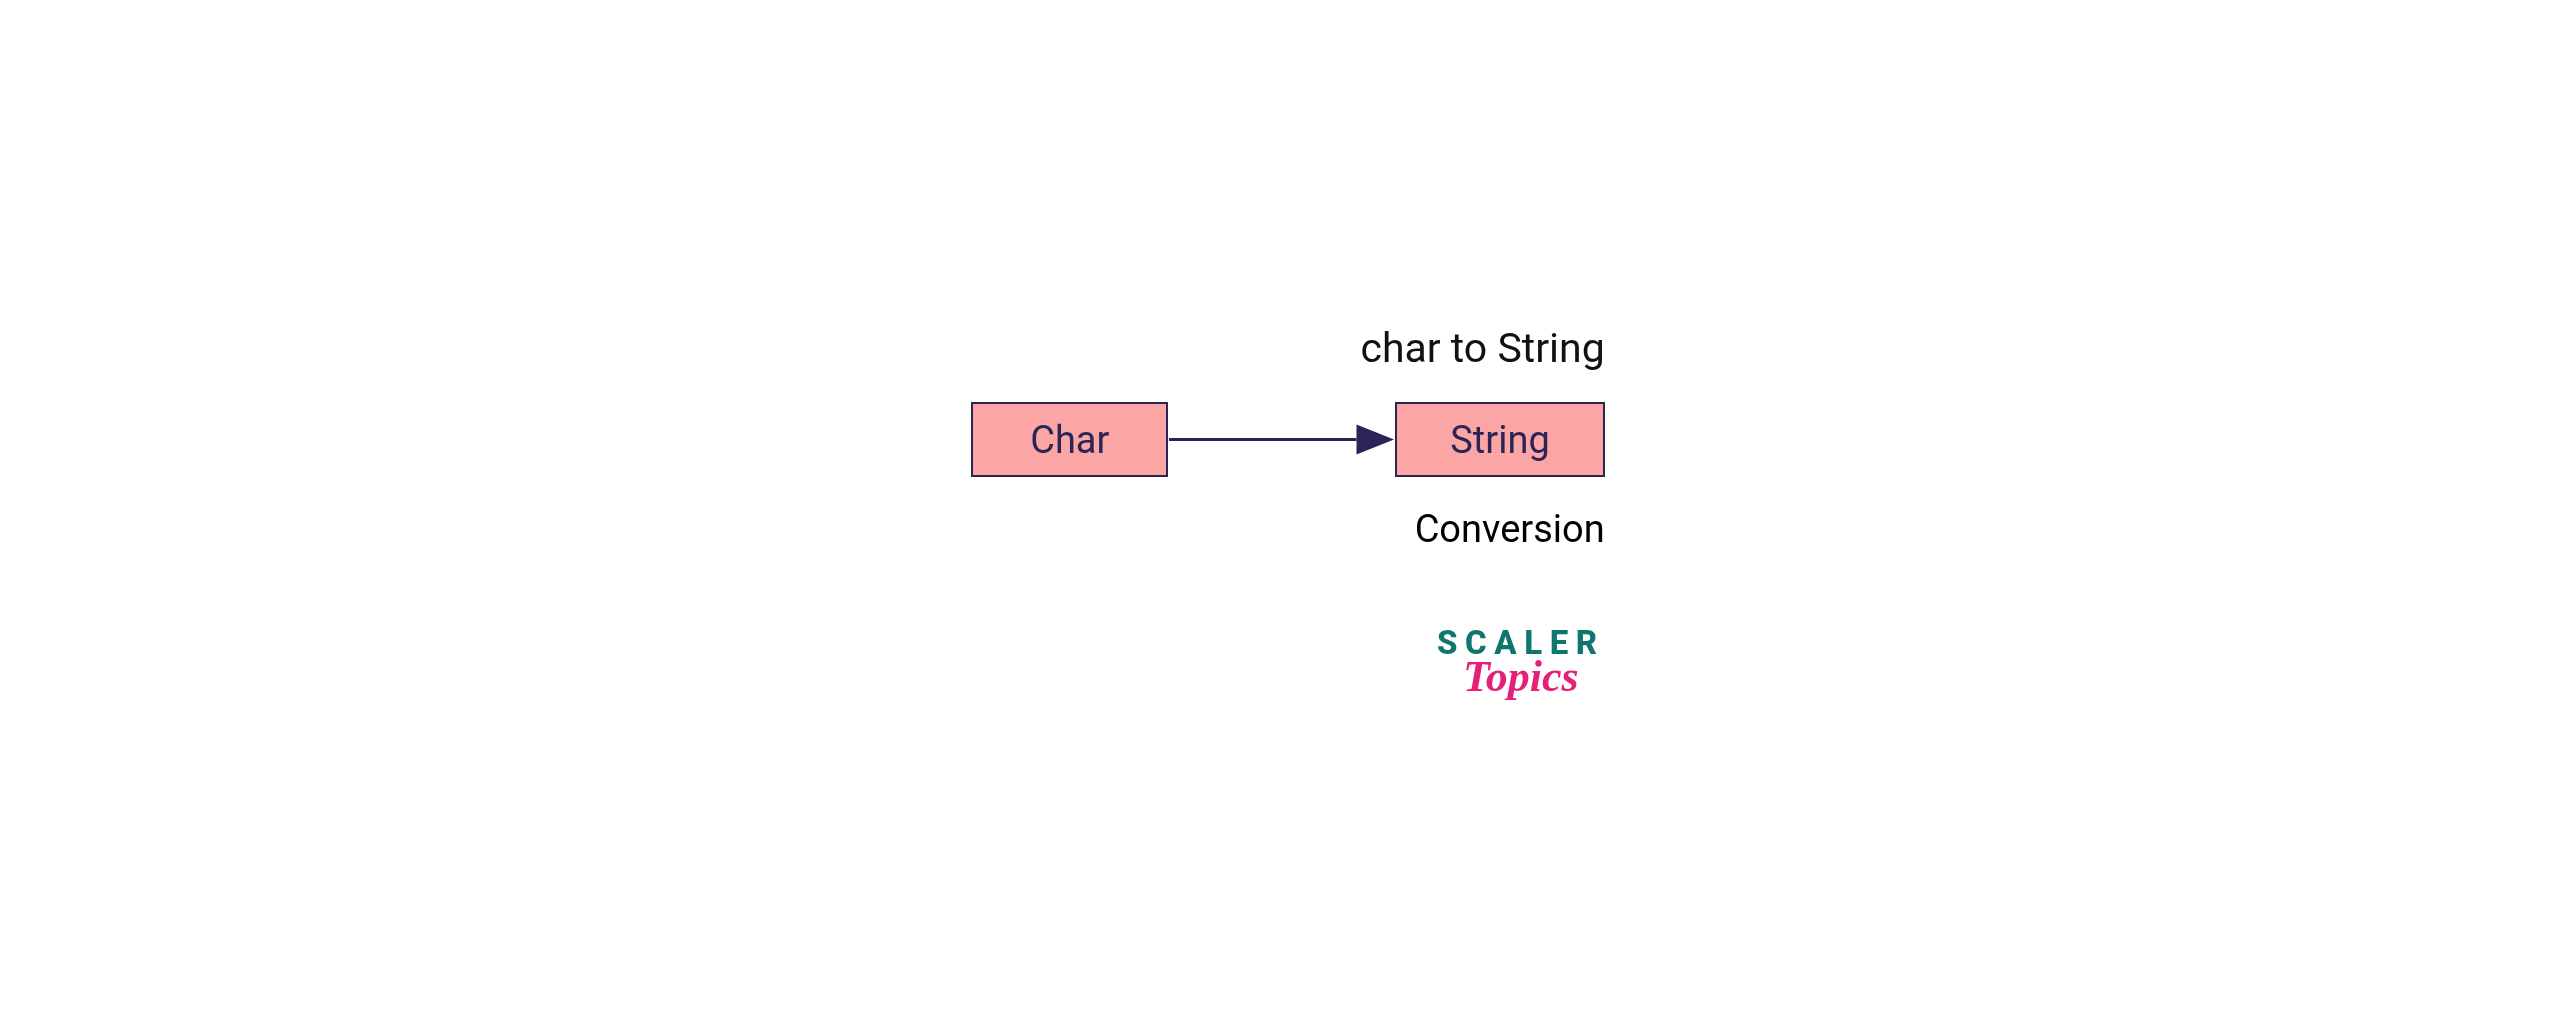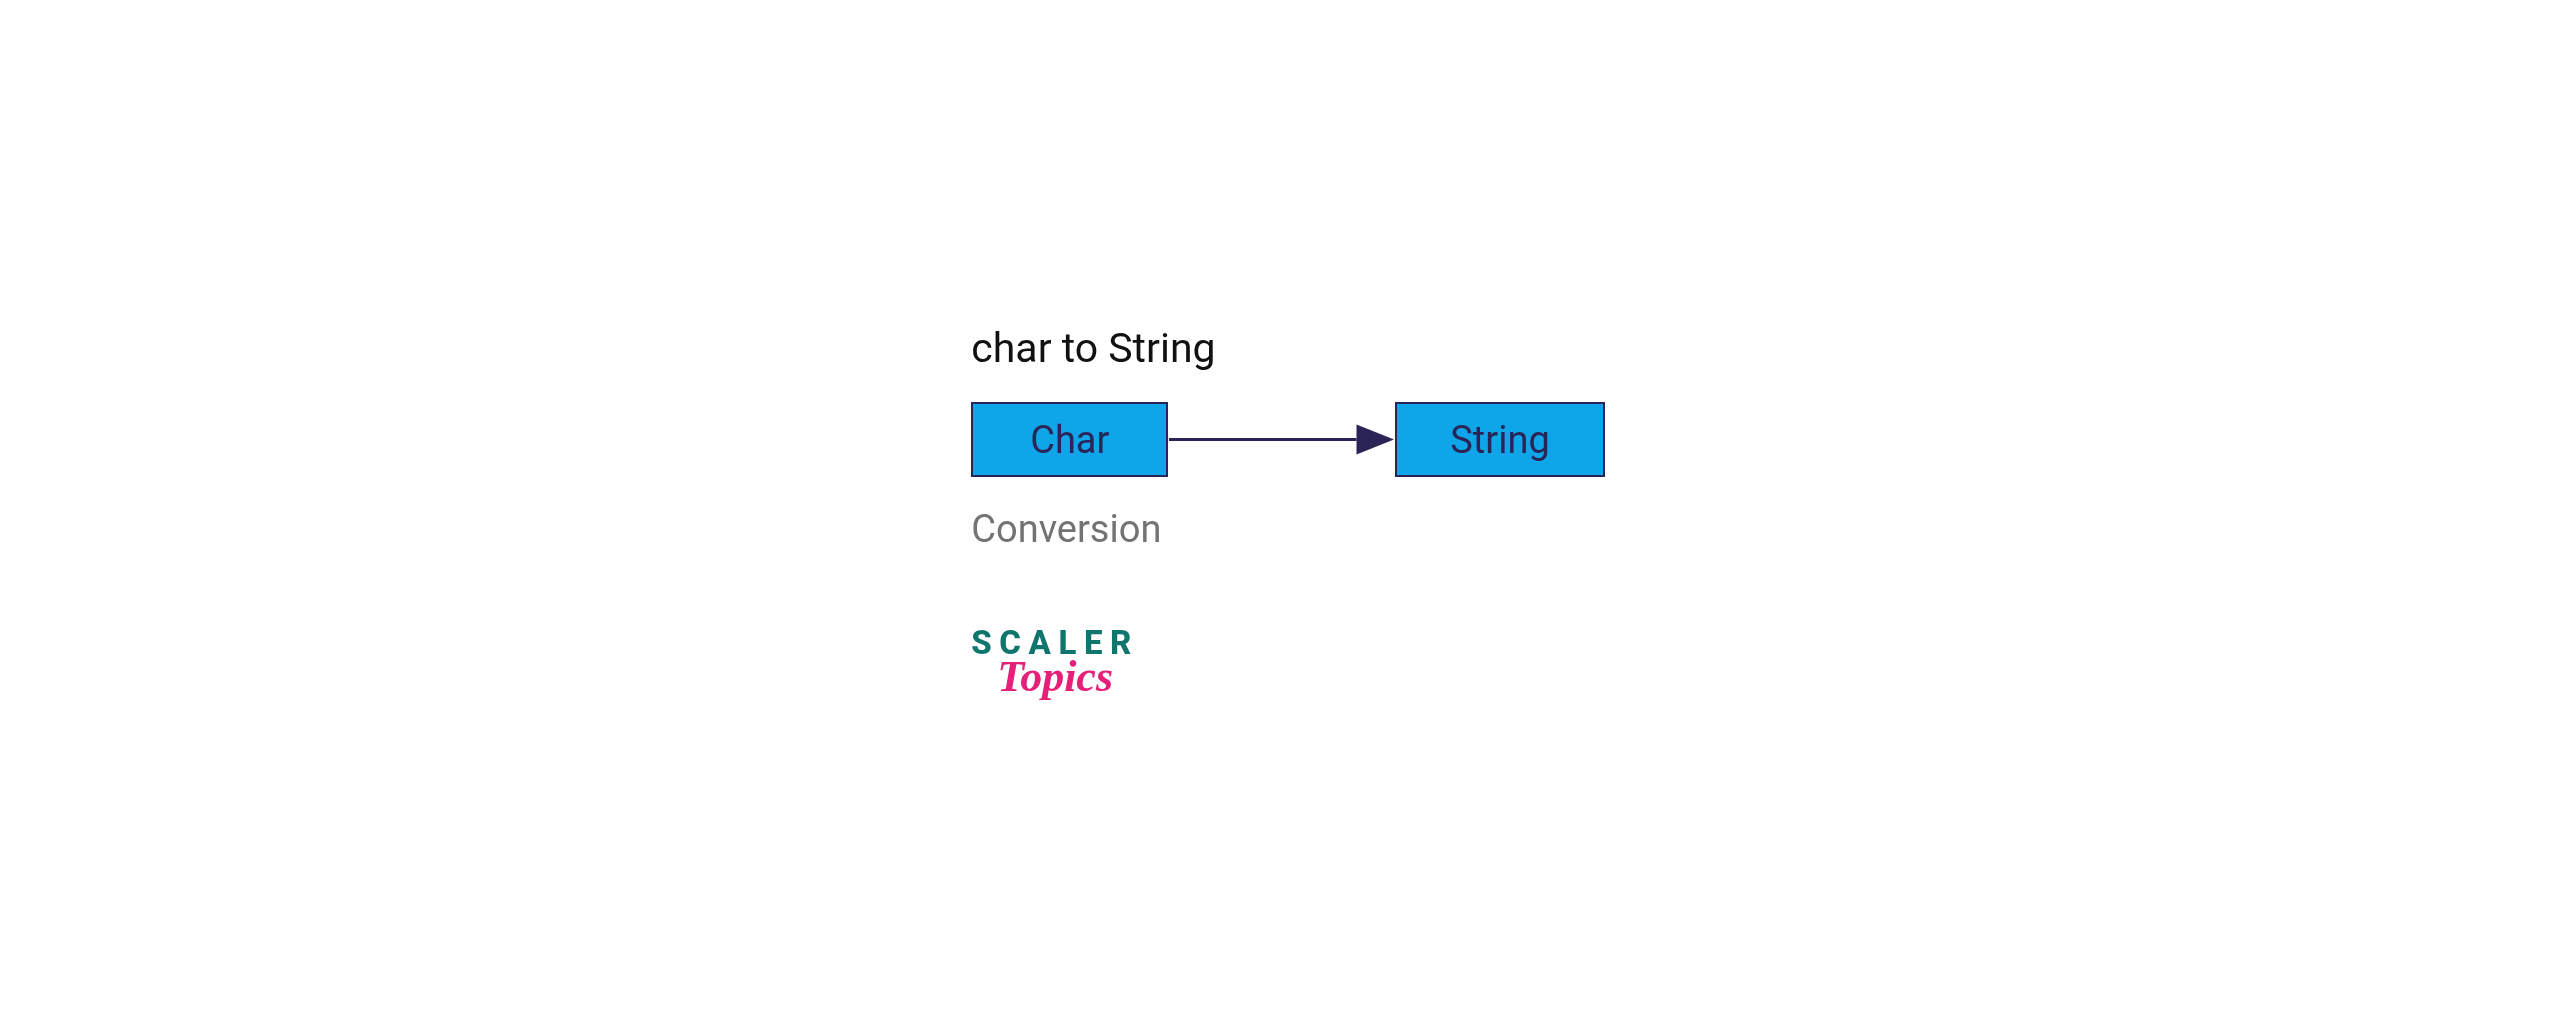--- a/index.html
+++ b/index.html
@@ -8,37 +8,37 @@
     background: #ffffff;
     font-family: -apple-system, BlinkMacSystemFont, "Segoe UI", Roboto, "Helvetica Neue", Arial, sans-serif;
     display: flex;
     align-items: center;
     justify-content: center;
     min-height: 100vh;
   }
   .diagram-wrap {
     display: flex;
     flex-direction: column;
-    align-items: flex-start;
+    align-items: flex-end;
     gap: 30px;
   }
   .title-text {
     font-size: 41px;
     color: #111111;
     font-weight: 400;
     text-align: center;
   }
   .flow-row {
     display: flex;
     align-items: center;
     justify-content: center;
     gap: 0;
   }
   .node-box {
-    background: #0ea5e9;
+    background: #fca5a5;
     border: 2.3px solid #2b2557;
     color: #2b2557;
     font-size: 38px;
     padding: 13.6px 53px;
     display: flex;
     align-items: center;
     justify-content: center;
     min-width: 197px;
     text-align: center;
   }
@@ -47,21 +47,21 @@
     align-items: center;
     justify-content: center;
     width: 227px;
   }
   .arrow-cell svg {
     width: 100%;
     height: 45px;
   }
   .subtitle-text {
     font-size: 38px;
-    color: #737373;
+    color: #000000;
     font-weight: 400;
     text-align: center;
   }
   .brand-logo {
     margin-top: 45px;
     display: flex;
     flex-direction: column;
     align-items: center;
     line-height: 1;
   }

